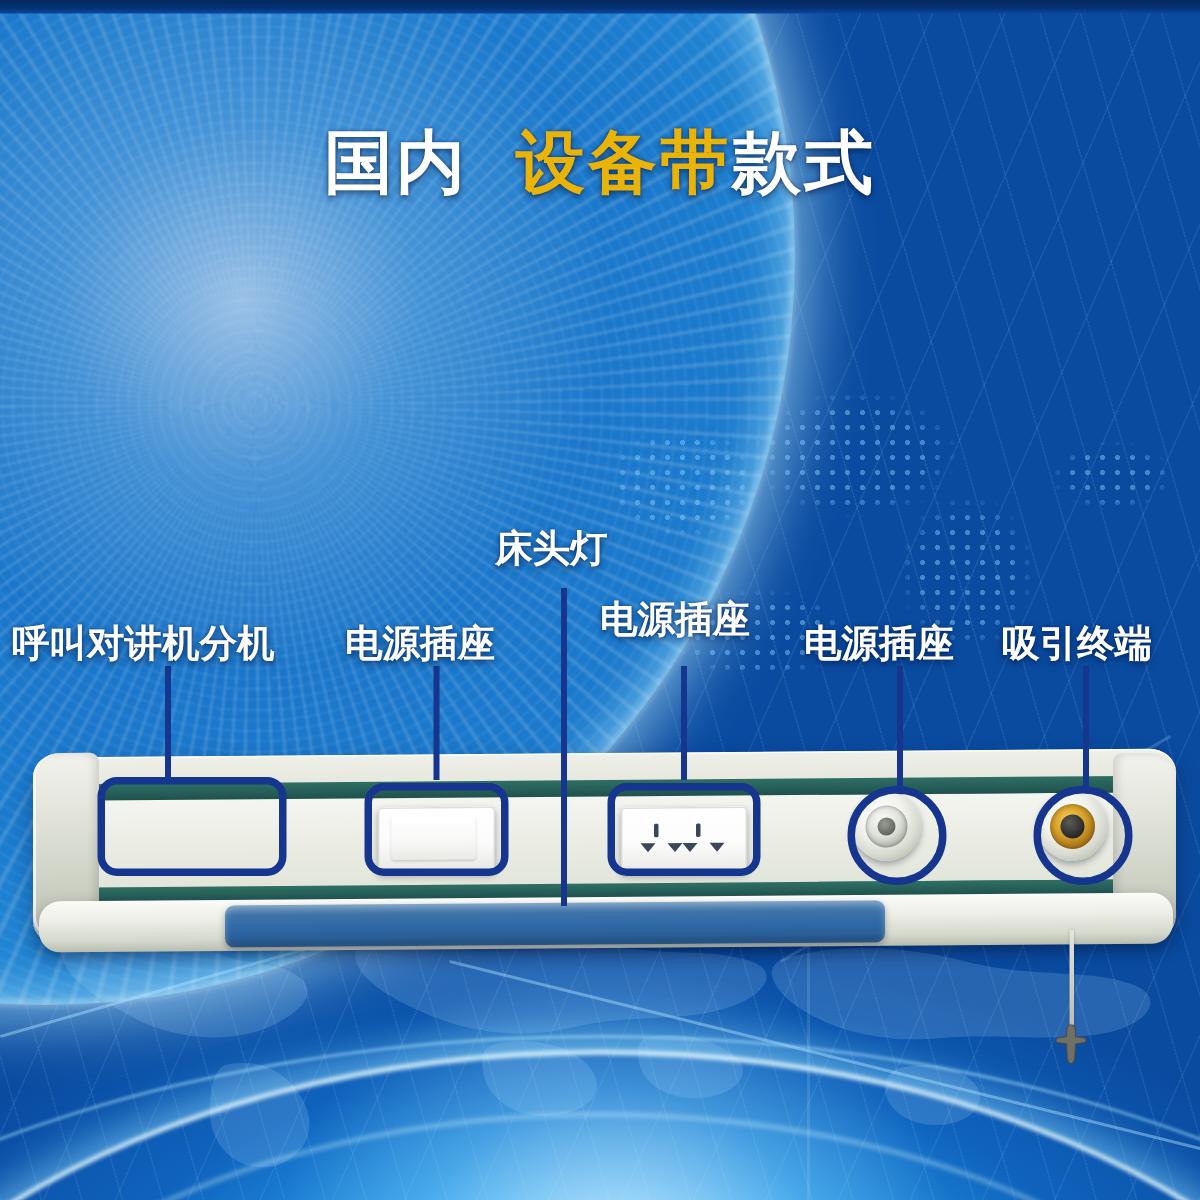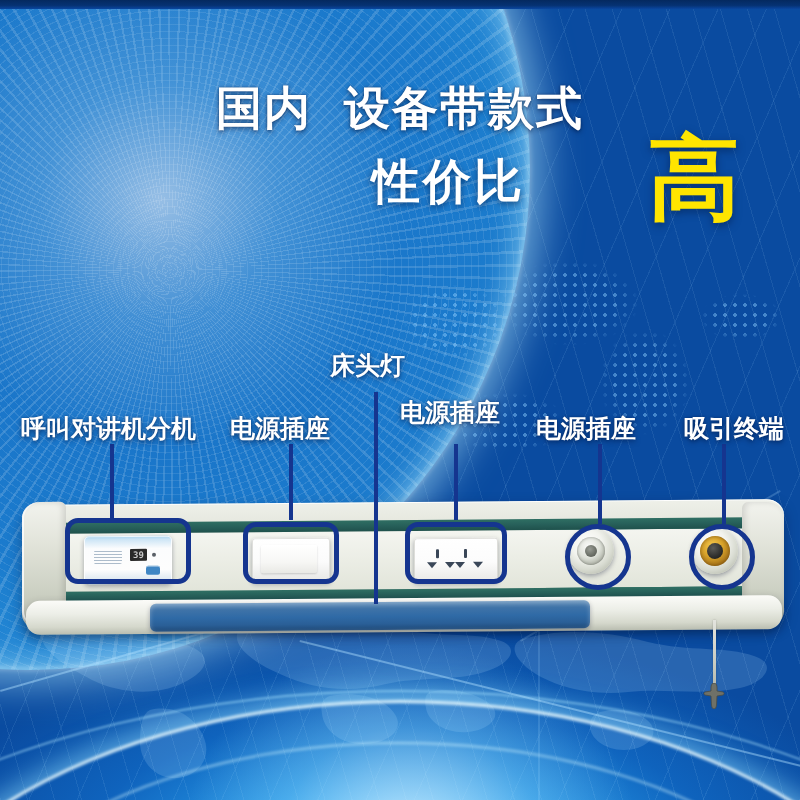--- a/index.html
+++ b/index.html
@@ -141,21 +141,21 @@
     text-align:center;
     z-index:6;
   }
   .hl-line1 {
     font-size:46px; font-weight:bold; letter-spacing:2px;
     line-height:1.05;
     color:#ffffff;
     text-shadow:0 2px 5px rgba(0,20,60,.55), 0 0 2px rgba(0,30,80,.6);
     white-space:nowrap;
   }
-  .hl-line1 .y { color:#ffffff;margin-left:32px; }
+  .hl-line1 .y { color:#eab308;margin-left:32px; }
   .hl-line2-wrap {
     position:relative; height:80px; margin-top:14px;
   }
   .hl-line2 {
     position:absolute; left:372px; top:4px;
     font-size:48px; font-weight:bold; letter-spacing:3px;
     color:#ffffff;
     text-shadow:0 2px 6px rgba(0,20,60,.6);
     white-space:nowrap;
   }
@@ -373,33 +373,29 @@
   <div class="diag-line" style="left:0px;top:690px;width:520px;transform:rotate(-16deg);"></div>
   <div class="diag-line" style="left:300px;top:640px;width:560px;transform:rotate(14deg);"></div>
   <div class="diag-line" style="left:520px;top:640px;width:300px;transform:rotate(-30deg);opacity:.5;"></div>
   <div class="diag-line" style="left:540px;top:630px;width:170px;transform:rotate(90deg);opacity:.35;"></div>
 
   <div class="bg-topband"></div>
 </div>
 
 <div class="headline">
   <div class="hl-line1"><span>国内</span><span class="y">设备带</span><span>款式</span></div>
-  <div class="hl-line2-wrap">
-    <div class="hl-line2">性价比</div>
-    <div class="hl-big">高</div>
-  </div>
 </div>
 
 <div>
-  <div class="label" style="left:21px;  top:412px;">呼叫对讲机分机</div>
+  <div class="label" style="left:8px;  top:412px;">呼叫对讲机分机</div>
   <div class="label" style="left:230px;top:412px;">电源插座</div>
   <div class="label" style="left:330px;top:349px;">床头灯</div>
   <div class="label" style="left:400px;top:396px;">电源插座</div>
   <div class="label" style="left:536px;top:412px;">电源插座</div>
-  <div class="label" style="left:684px;top:412px;">吸引终端</div>
+  <div class="label" style="left:668px;top:412px;">吸引终端</div>
 
   <div class="lead" style="left:110px;top:444px;height:75px;"></div>
   <div class="lead" style="left:289px;top:444px;height:76px;"></div>
   <div class="lead" style="left:374px;top:392px;height:212px;"></div>
   <div class="lead" style="left:454px;top:444px;height:76px;"></div>
   <div class="lead" style="left:598px;top:444px;height:80px;"></div>
   <div class="lead" style="left:722px;top:444px;height:80px;"></div>
 </div>
 
 <div class="bhu-wrap">
@@ -407,26 +403,20 @@
   <div class="bhu-teal"></div>
   <div class="bhu-face"></div>
   <div class="stripe stripe-top"></div>
   <div class="stripe stripe-bot"></div>
   <div class="bhu-endL"></div>
   <div class="bhu-endR"></div>
 
   <div class="rail"></div>
   <div class="lightstrip"></div>
 
-  <div class="dev intercom">
-    <div class="ic-grille"></div>
-    <div class="ic-display">39</div>
-    <div class="ic-led"></div>
-    <div class="ic-btn"></div>
-  </div>
 
   <div class="dev switch">
     <div class="sw-rocker"></div>
   </div>
 
   <div class="dev socket">
     <div class="sock-hole sh-v1"></div>
     <div class="sock-hole sh-v2"></div>
     <div class="sh-t" style="left:13px;top:24px;"></div>
     <div class="sh-t" style="left:31px;top:24px;"></div>

